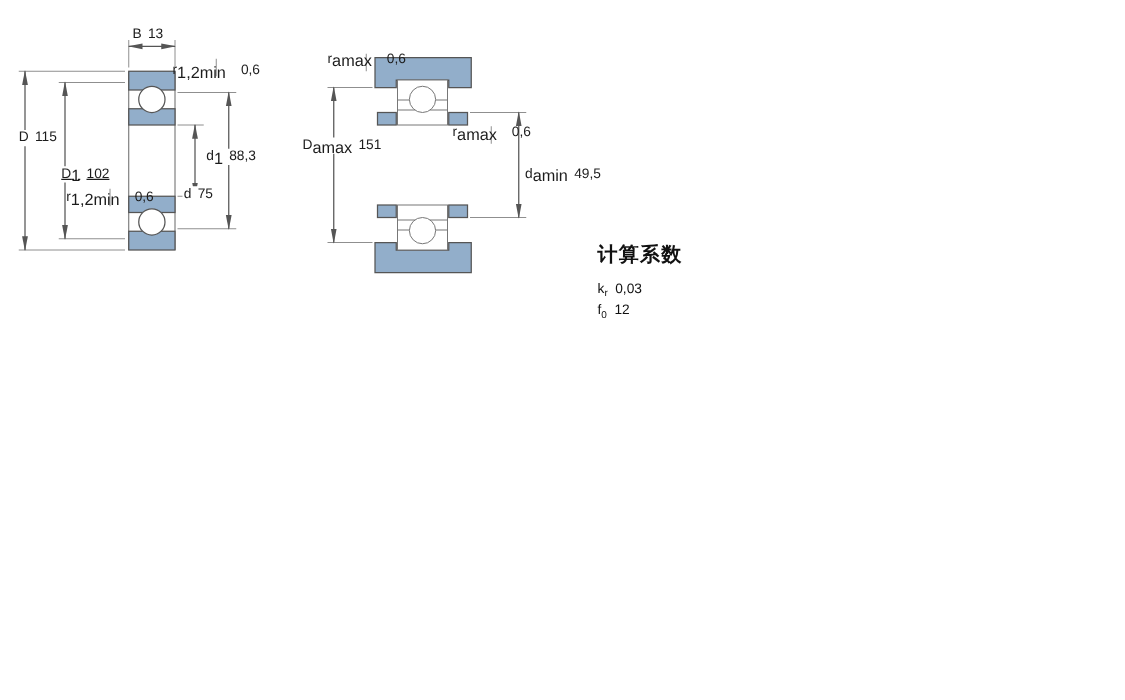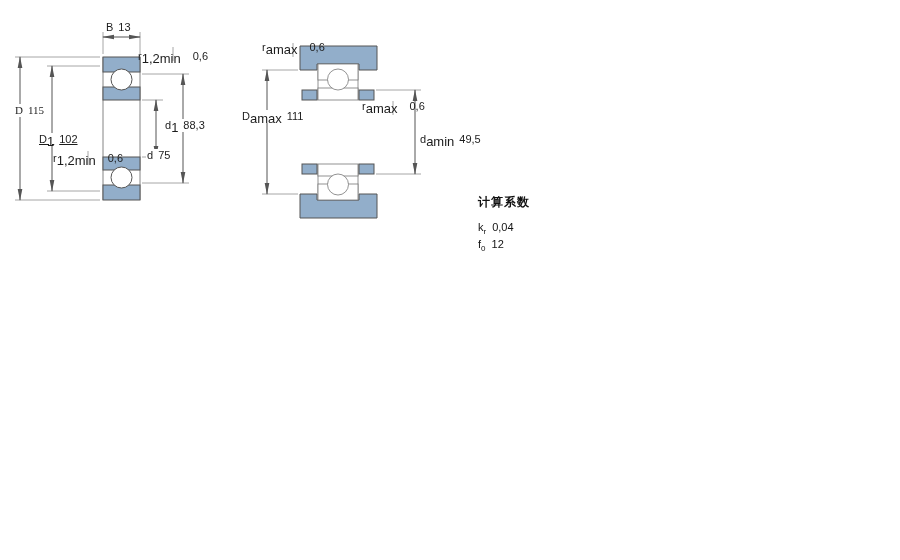--- a/index.html
+++ b/index.html
@@ -10,21 +10,21 @@
   svg.draw { position:absolute; left:0; top:0; }
   .dim-label {
     position:absolute; white-space:nowrap; font-size:11px; line-height:13px;
     color:#1c1c1c; background:#fff; padding:0 1px;
   }
   .dim-label.nobg { background:transparent; }
   .dim-label sub { font-size:13px; line-height:0; }
   .dim-label .val { margin-left:5px; }
   .dim-label.rgap .val { margin-left:12px; }
   .factors { position:absolute; left:478px; top:194px; color:#111; }
-  .factors-title { font-size:12px; font-weight:bold; letter-spacing:1px; margin:0 14px 10px 0; }
+  .factors-title { font-size:16px; font-weight:bold; letter-spacing:1px; margin:0 14px 10px 0; }
   .factor-row { font-size:11px; margin:0 0 5px 0; }
   .factor-row sub { font-size:8px; line-height:0; }
   .factor-row .val { margin-left:6px; }
 </style>
 </head>
 <body>
 
 <div class="stage">
 
   <svg class="draw" width="900" height="560" viewBox="0 0 900 560">
@@ -107,52 +107,52 @@
       </g>
     </g>
   </svg>
 
   <div class="dim-label" style="left:105px; top:21px;">
     <span class="sym">B</span><sub></sub><span class="val">13</span>
   </div>
   <div class="dim-label nobg rgap" style="left:137px; top:50px;">
     <span class="sym">r</span><sub>1,2min</sub><span class="val">0,6</span>
   </div>
-  <div class="dim-label" style="left:14px; top:104px;font-family:Liberation Serif, serif;">
+  <div class="dim-label" style="left:14px; top:104px;">
     <span class="sym">D</span><sub></sub><span class="val">115</span>
   </div>
-  <div class="dim-label" style="left:38px; top:133px;text-decoration:underline;">
+  <div class="dim-label" style="left:48px; top:133px;text-decoration:underline;">
     <span class="sym">D</span><sub>1</sub><span class="val">102</span>
   </div>
   <div class="dim-label" style="left:146px; top:105px;margin-top:44px;">
     <span class="sym">d</span><sub></sub><span class="val">75</span>
   </div>
   <div class="dim-label" style="left:164px; top:119px;">
     <span class="sym">d</span><sub>1</sub><span class="val">88,3</span>
   </div>
   <div class="dim-label nobg rgap" style="left:52px; top:152px;">
     <span class="sym">r</span><sub>1,2min</sub><span class="val">0,6</span>
   </div>
 
   <div class="dim-label nobg rgap" style="left:261px; top:41px;">
     <span class="sym">r</span><sub>amax</sub><span class="val">0,6</span>
   </div>
   <div class="dim-label" style="left:241px; top:110px;">
-    <span class="sym">D</span><sub>amax</sub><span class="val">111</span>
+    <span class="sym">D</span><sub>amax</sub><span class="val">151</span>
   </div>
   <div class="dim-label nobg rgap" style="left:361px; top:100px;">
     <span class="sym">r</span><sub>amax</sub><span class="val">0,6</span>
   </div>
   <div class="dim-label" style="left:419px; top:133px;">
     <span class="sym">d</span><sub>amin</sub><span class="val">49,5</span>
   </div>
 
   <div class="factors">
     <div class="factors-title">计算系数</div>
     <div class="factor-row">
-      <span class="sym">k</span><sub>r</sub><span class="val">0,04</span>
+      <span class="sym">k</span><sub>r</sub><span class="val">0,03</span>
     </div>
     <div class="factor-row">
       <span class="sym">f</span><sub>0</sub><span class="val">12</span>
     </div>
   </div>
 
 </div>
 
 </body></html>

